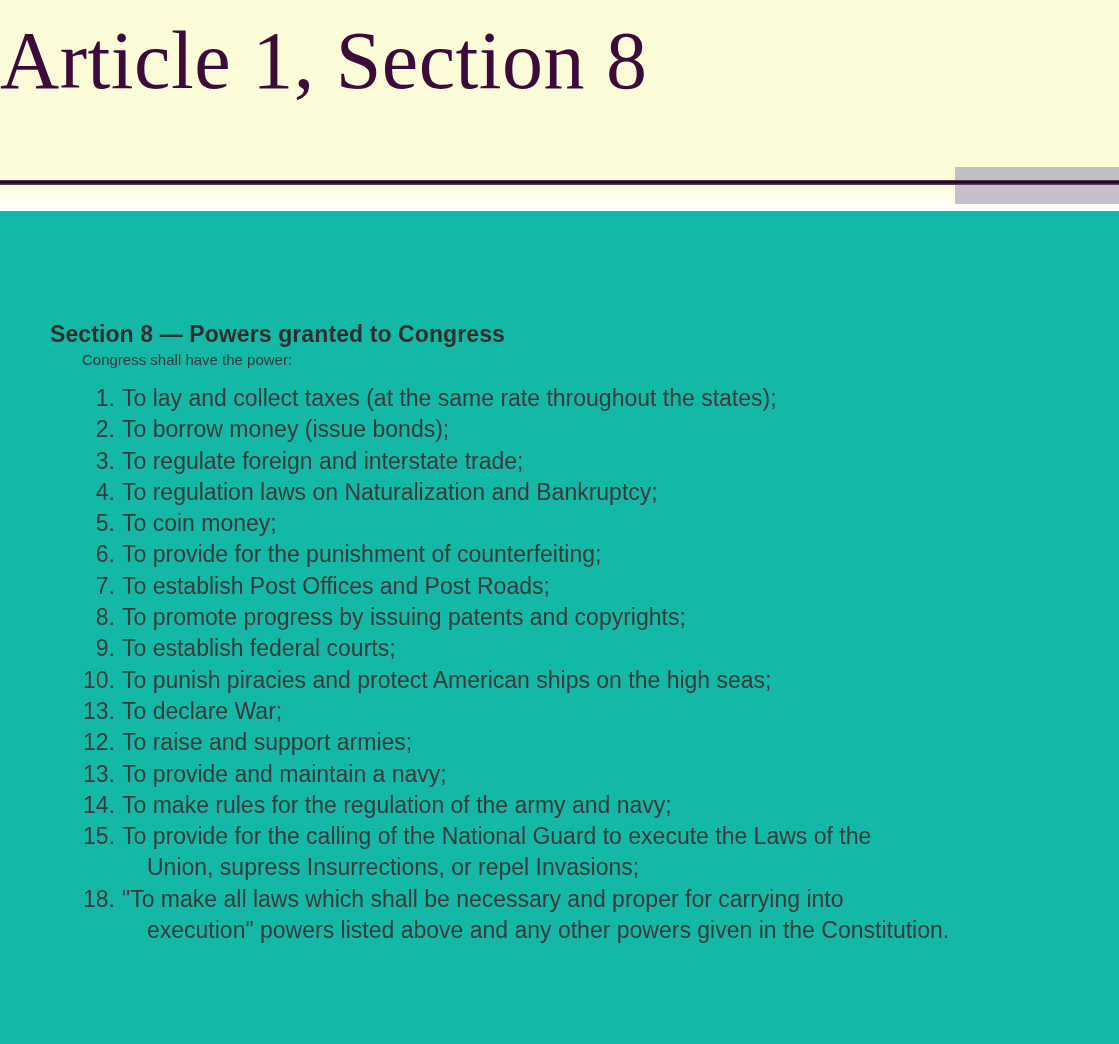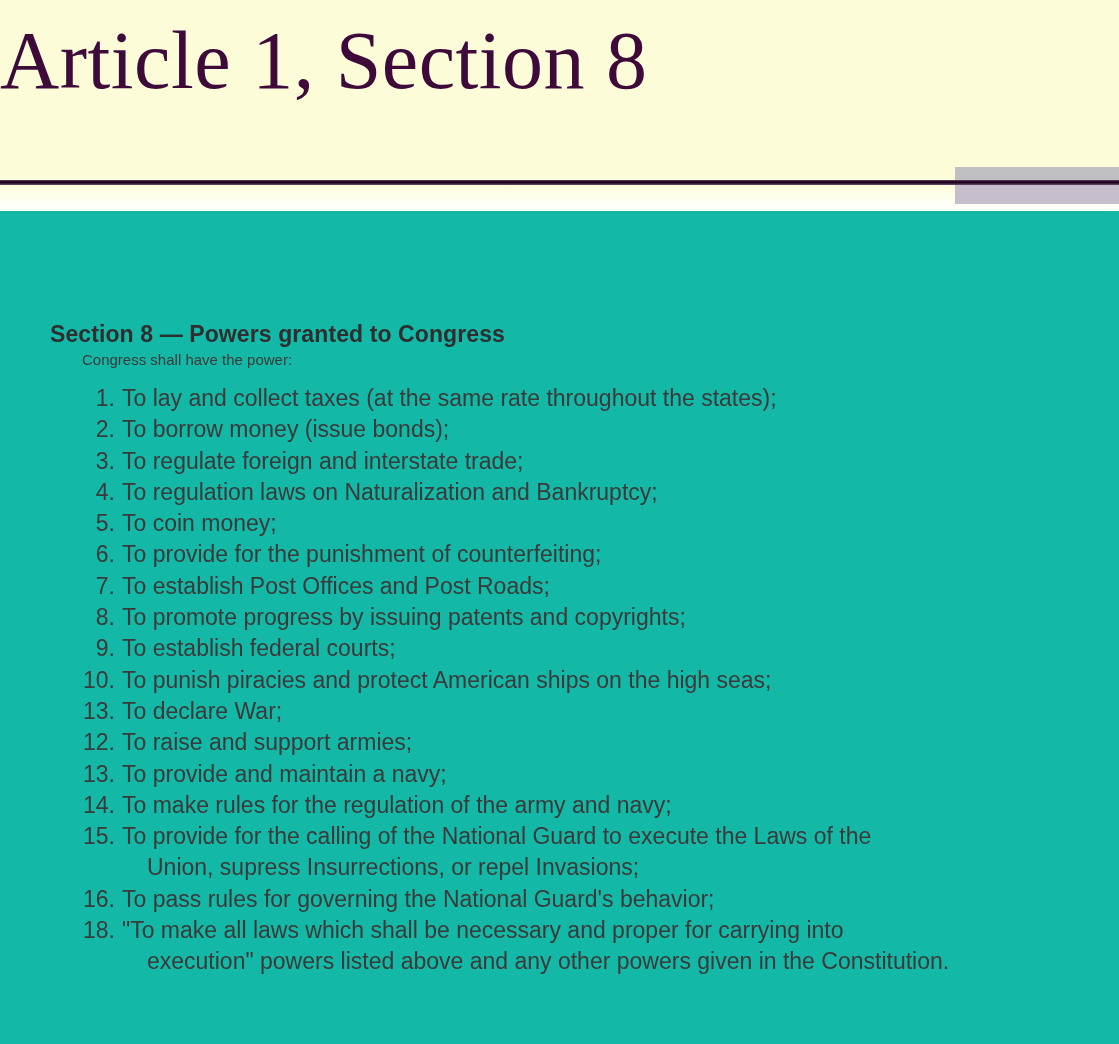--- a/index.html
+++ b/index.html
@@ -232,23 +232,19 @@
         </li>
         <li class="power-item">
           <span class="item-num">14.</span>
           <span class="item-text"><span>To make rules for the regulation of the army and navy;</span></span>
         </li>
         <li class="power-item">
           <span class="item-num">15.</span>
           <span class="item-text"><span>To provide for the calling of the National Guard to execute the Laws of the</span><span class="cont">Union, supress Insurrections, or repel Invasions;</span></span>
         </li>
         <li class="power-item">
-          <span class="item-num">16.</span>
-          <span class="item-text"><span>To pass rules for governing the National Guard's behavior;</span></span>
-        </li>
-        <li class="power-item">
           <span class="item-num">18.</span>
           <span class="item-text"><span>"To make all laws which shall be necessary and proper for carrying into</span><span class="cont">execution" powers listed above and any other powers given in the Constitution.</span></span>
         </li>
       </ul>
 
   </div>
 </div>
 
 </body></html>

